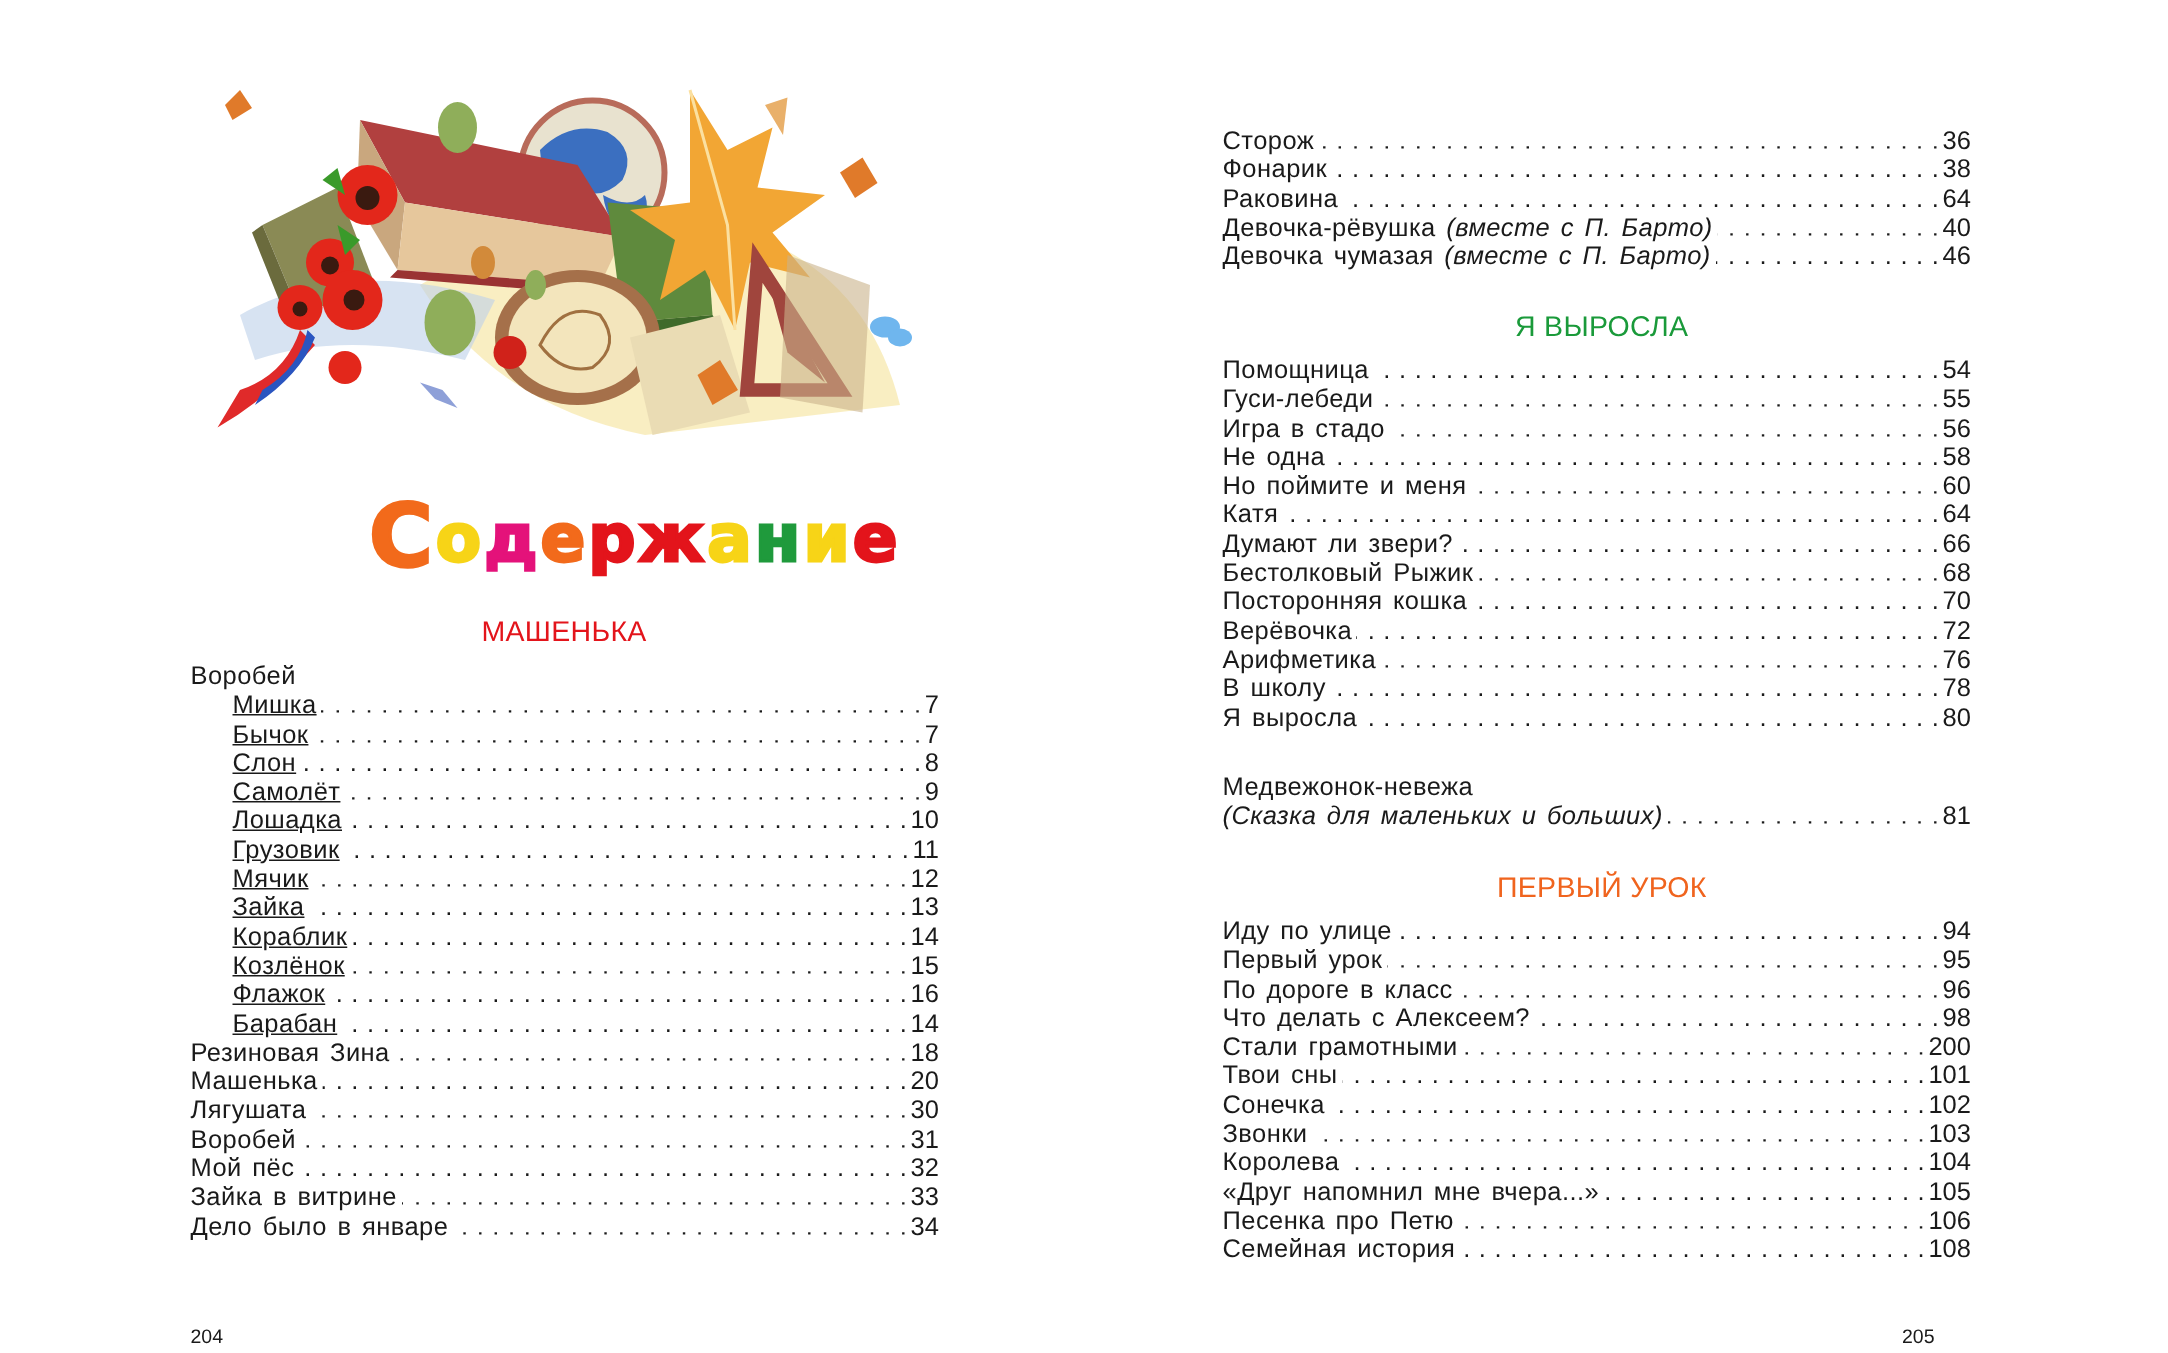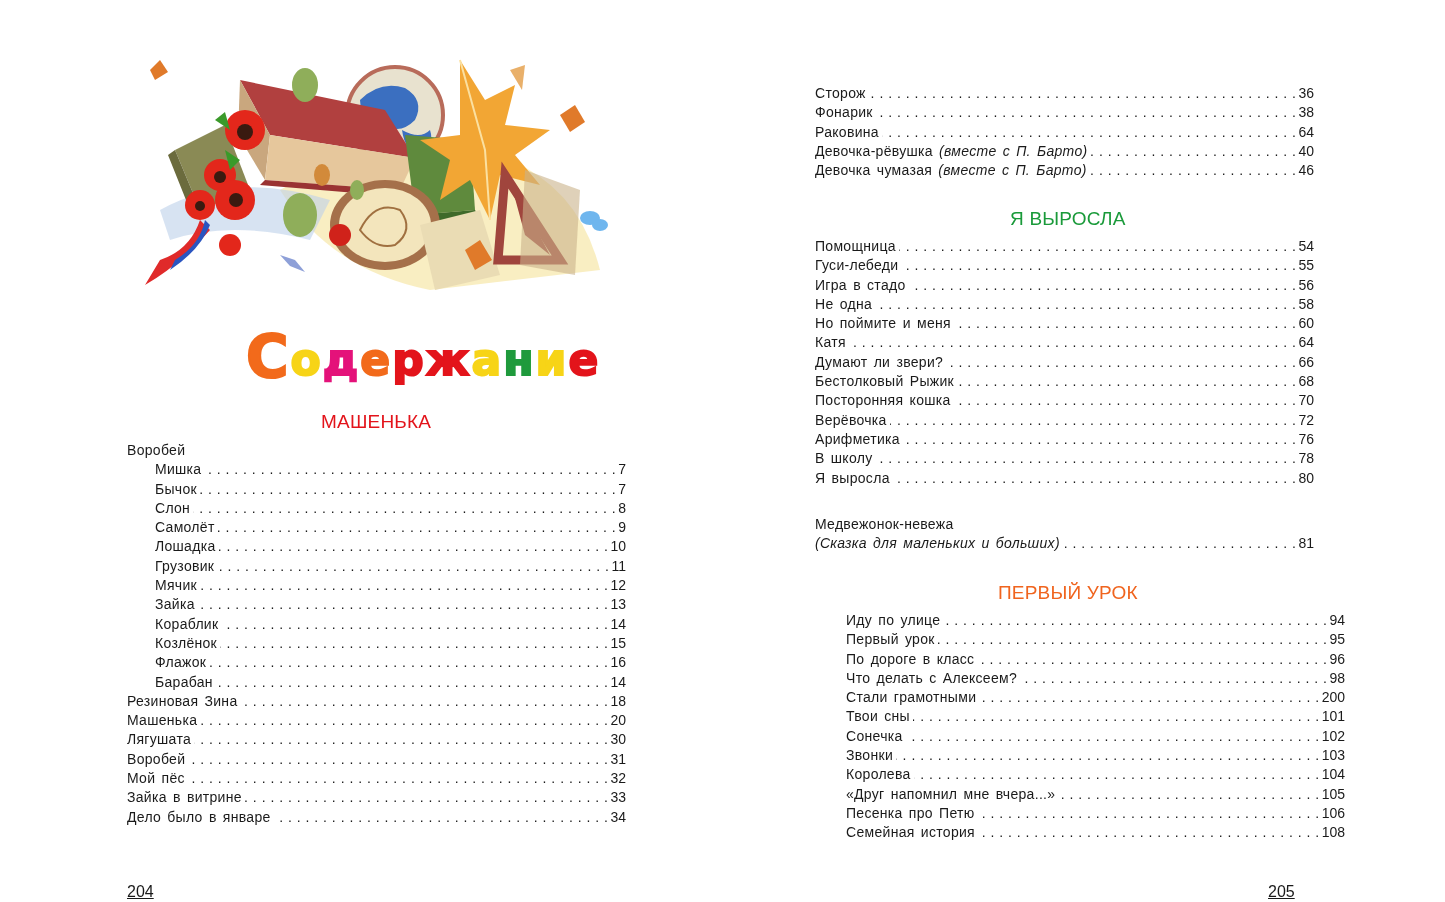--- a/index.html
+++ b/index.html
@@ -19,36 +19,36 @@
     -webkit-text-stroke: 2px currentColor;
     letter-spacing: 1px;
   }
   .title-art span.big { font-size: 58px; line-height: 54px; }
 
   .section-heading {
     position: absolute; font-family: "Liberation Sans", sans-serif;
     font-size: 19px; letter-spacing: 0.2px; text-transform: uppercase;
   }
 
-  .toc { position: absolute; font-size: 14px; line-height: 19.3px; }
+  .toc { position: absolute; font-size: 17px; line-height: 19.3px; }
   .toc-row { display: flex; align-items: baseline; white-space: nowrap; height: 19.3px; }
   .toc-row .t { flex: 0 0 auto; letter-spacing: 0.3px; word-spacing: 2px; }
   .toc-row .t i { font-style: italic; }
   .toc-row .dots {
     flex: 1 1 auto; margin: 0 2px 0 3px; overflow: hidden; height: 15px;
     position: relative; top: 0px;
   }
   .toc-row .dots::before {
     content: ". . . . . . . . . . . . . . . . . . . . . . . . . . . . . . . . . . . . . . . . . . . . . . . . . . . . . . . . . . . . . . . . . . . . . . . . . . . . . . . . . . .";
     display: block; text-align: right; direction: rtl; white-space: nowrap; letter-spacing: 0.5px;
   }
   .toc-row .p { flex: 0 0 auto; text-align: right; }
-  .toc-row.indent .t { padding-left: 28px; }
-
-  .page-num { position: absolute; top: 883px; font-size: 16px; text-decoration: underline; }
+  .toc-row.indent .t { padding-left: 28px; text-decoration: underline; }
+
+  .page-num { position: absolute; top: 883px; font-size: 13px; }
 </style>
 </head>
 <body>
 
 <div class="page page-left">
 
   <svg class="illustration" viewBox="0 0 500 270">
 
     <path d="M150 150 Q250 90 380 120 Q450 150 470 230 L300 250 Q200 230 150 150Z" fill="#f7e7a8" opacity="0.7"></path>
     <path d="M30 170 Q100 130 200 160 L180 200 Q100 180 40 200Z" fill="#bcd0ea" opacity="0.6"></path>
@@ -358,21 +358,21 @@
       </div>
     <div class="toc-row">
         <span class="t"><i>(Сказка для маленьких и больших)</i></span>
         <span class="dots"></span>
         <span class="p">81</span>
       </div>
   </div>
 
   <div class="section-heading" style="left:276px; top:582px; color:#f0641e;">Первый урок</div>
 
-  <div class="toc" style="left:93px; top:611px; width:499px;margin-left:31px;">
+  <div class="toc" style="left:93px; top:611px; width:499px;">
     <div class="toc-row">
         <span class="t">Иду по улице</span>
         <span class="dots"></span>
         <span class="p">94</span>
       </div>
     <div class="toc-row">
         <span class="t">Первый урок</span>
         <span class="dots"></span>
         <span class="p">95</span>
       </div>

